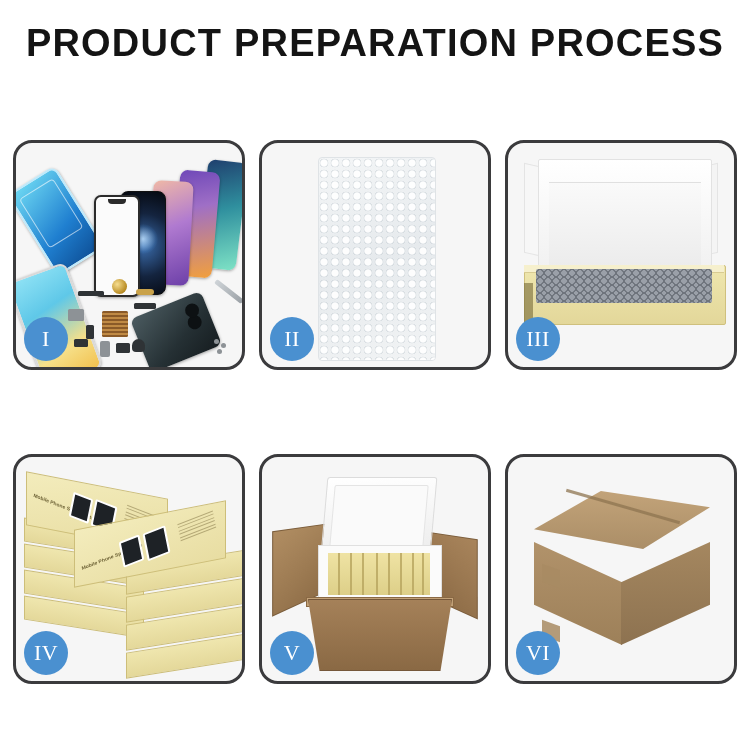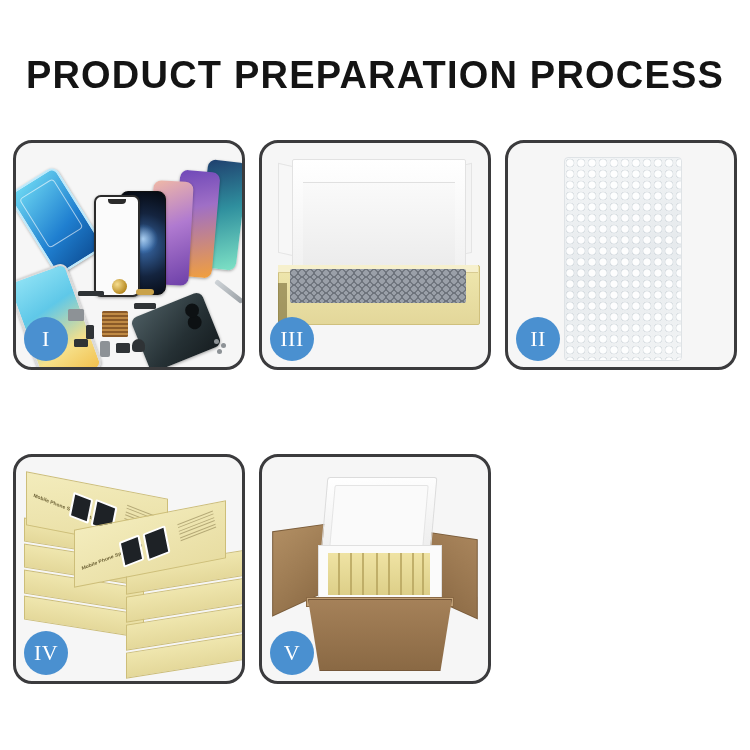--- a/index.html
+++ b/index.html
@@ -7,21 +7,21 @@
     background: #ffffff;
   }
   body {
     width: 750px; height: 750px;
     font-family: "Liberation Sans", sans-serif;
     overflow: hidden;
     position: relative;
   }
 
   
-  .header { text-align: center; padding-top: 56px; }
+  .header { text-align: center; padding-top: 24px; }
   .title {
     font-size: 38px;
     font-weight: 700;
     letter-spacing: 1.2px;
     color: #141414;
     line-height: 1;
     margin: 0;
     font-family: "Liberation Sans", sans-serif;
   }
   .subtitle {
@@ -323,42 +323,42 @@
       <div class="part" style="left:58px;top:196px;width:14px;height:8px;"></div>
       <div class="part grey" style="left:40px;top:186px;width:10px;height:10px;"></div>
       <div class="driver"></div>
       <div class="part grey" style="left:198px;top:196px;width:5px;height:5px;border-radius:50%;box-shadow:7px 4px 0 #8d9296, 3px 10px 0 #8d9296;"></div>
     </div>
     <div class="badge">I</div>
   </div>
 
   <div class="panel">
     <div class="stage">
+      <div class="flex-part" style="left:90px;top:32px;"></div>
+      <div class="flex-tail" style="left:104px;top:106px;"></div>
+      <div class="conn" style="left:82px;top:24px;"></div>
+      <div class="conn" style="left:88px;top:86px;"></div>
+      <div class="conn" style="left:78px;top:186px;width:12px;height:18px;"></div>
+      <div class="conn" style="left:134px;top:184px;width:12px;height:20px;"></div>
+      <div class="bag"></div>
+    </div>
+    <div class="badge">II</div>
+  </div>
+
+  <div class="panel">
+    <div class="stage">
       <div class="p3-flapL"></div>
       <div class="p3-flapR"></div>
       <div class="p3-lid"></div>
       <div class="p3-base"></div>
       <div class="p3-lip"></div>
       <div class="p3-bubble"></div>
       <div class="p3-corner"></div>
     </div>
     <div class="badge">III</div>
-  </div>
-
-  <div class="panel">
-    <div class="stage">
-      <div class="flex-part" style="left:90px;top:32px;"></div>
-      <div class="flex-tail" style="left:104px;top:106px;"></div>
-      <div class="conn" style="left:82px;top:24px;"></div>
-      <div class="conn" style="left:88px;top:86px;"></div>
-      <div class="conn" style="left:78px;top:186px;width:12px;height:18px;"></div>
-      <div class="conn" style="left:134px;top:184px;width:12px;height:20px;"></div>
-      <div class="bag"></div>
-    </div>
-    <div class="badge">II</div>
   </div>
 
   <div class="panel">
     <div class="stage">
       <div class="stack">
 
         <div class="kbox" style="left:2px;top:60px;width:118px;height:22px;transform:skewY(9deg);"></div>
         <div class="kbox" style="left:2px;top:86px;width:118px;height:22px;transform:skewY(9deg);"></div>
         <div class="kbox" style="left:2px;top:112px;width:118px;height:22px;transform:skewY(9deg);"></div>
         <div class="kbox" style="left:2px;top:138px;width:118px;height:22px;transform:skewY(9deg);"></div>
@@ -415,14 +415,25 @@
           <i style="left:72px"></i>
         <i style="left:84px"></i>
           <i style="left:94px"></i>
       </div>
       <div class="p5-rim"></div>
       <div class="p5-body"></div>
     </div>
     <div class="badge">V</div>
   </div>
 
+  <div class="panel">
+    <div class="stage">
+      <div class="p6-top"></div>
+      <div class="p6-front"></div>
+      <div class="p6-side"></div>
+      <div class="p6-seam"></div>
+      <div class="p6-tape" style="left:34px;top:110px;width:18px;height:18px;transform:skewY(20deg);"></div>
+      <div class="p6-tape" style="left:34px;top:166px;width:18px;height:16px;transform:skewY(20deg);"></div>
+    </div>
+    <div class="badge">VI</div>
+  </div>
 
 </div>
 
 </body></html>

